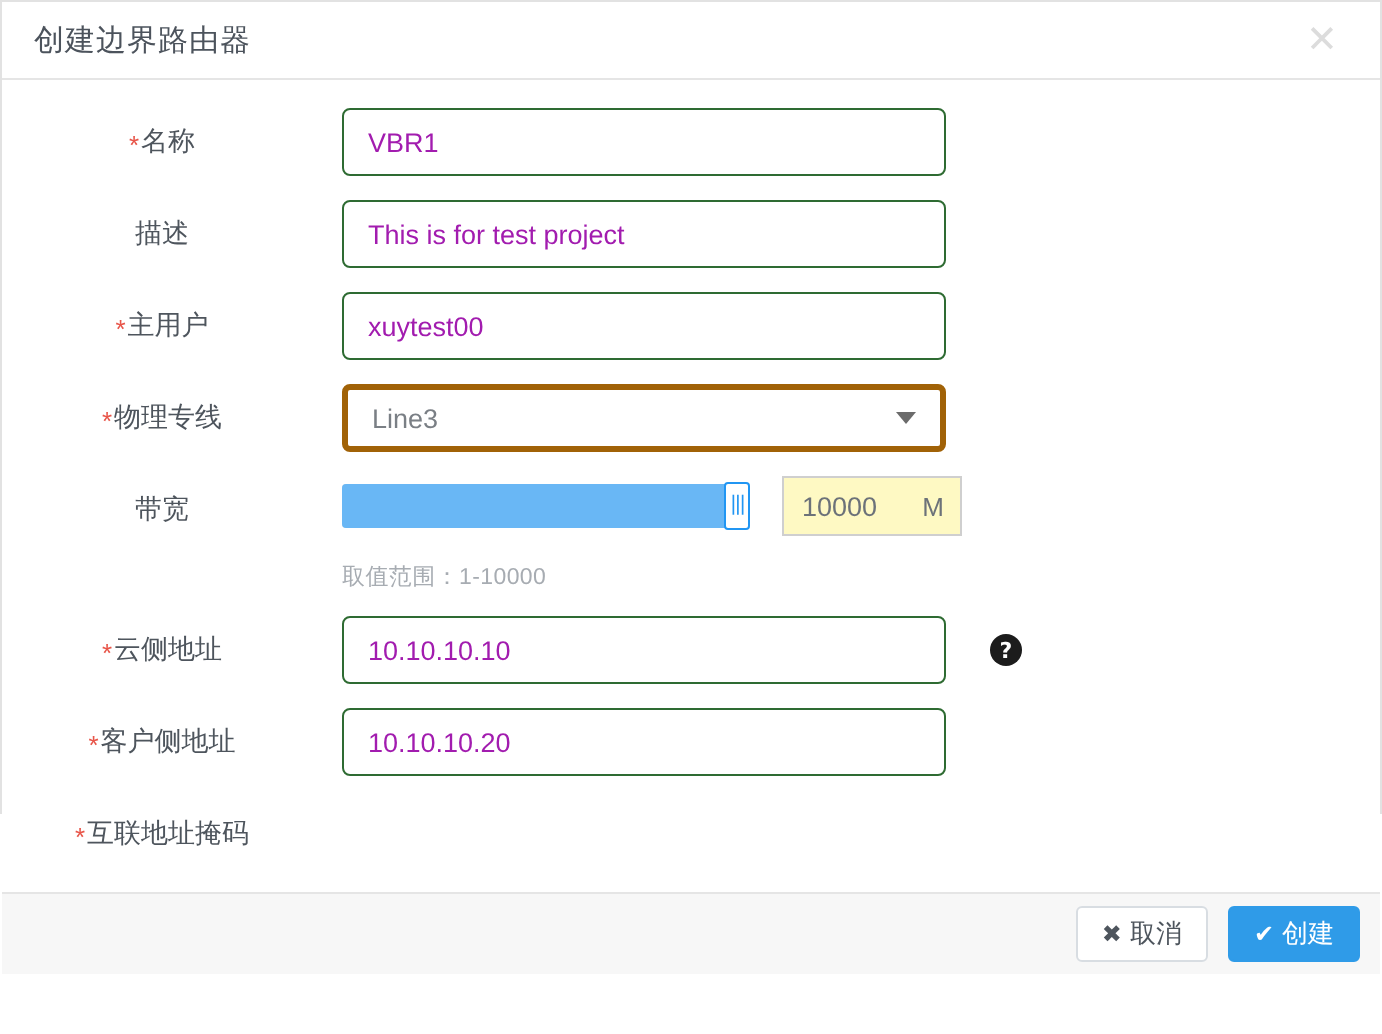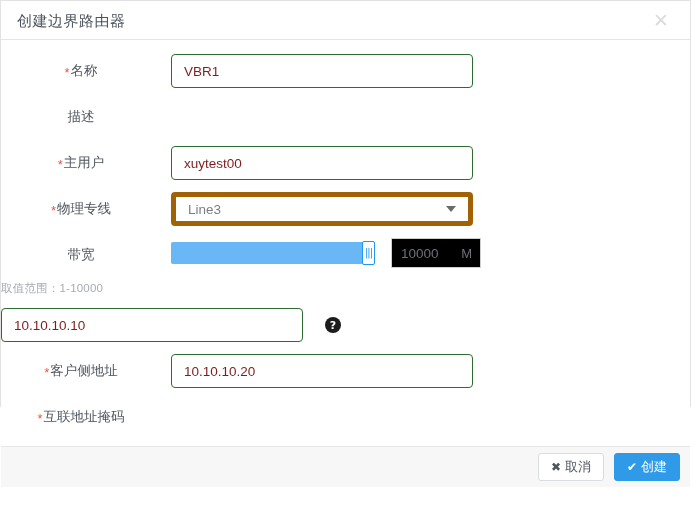--- a/index.html
+++ b/index.html
@@ -96,31 +96,31 @@
     align-items: center;
   }
 
   .txt-input {
     width: 302px;
     height: 34px;
     border: 1px solid #2e6b32;
     border-radius: 4px;
     padding: 0 12px;
     font-size: 13.5px;
-    color: #7f1d1d;
+    color: #a21caf;
     font-family: "Liberation Sans", "DejaVu Sans", sans-serif;
     background: #ffffff;
     outline: none;
   }
   .txt-input::placeholder { color: #7a7f85; }
 
   .select-box {
     width: 302px;
     height: 34px;
-    border: 5px solid #a16207;
+    border: 3px solid #a16207;
     border-radius: 4px;
     background: #ffffff;
     display: flex;
     align-items: center;
     padding: 0 10px 0 12px;
     font-size: 13.5px;
     color: #7a7f85;
     cursor: pointer;
     position: relative;
   }
@@ -176,42 +176,41 @@
     letter-spacing: -1px;
     line-height: 1;
     font-family: "DejaVu Sans", sans-serif;
   }
 
   .num-box {
     width: 90px;
     height: 30px;
     margin-left: 17px;
     border: 1px solid #cfcfcf;
-    background: #000000;
+    background: #fef9c3;
     display: flex;
     align-items: center;
     padding: 0 8px 0 9px;
     font-size: 13.5px;
     color: #6c7279;
   }
   .num-value { flex: 1; }
   .num-unit { color: #6c7279; font-size: 13px; }
 
   .hint {
     font-size: 11.5px;
     color: #a7acb2;
     margin-top: 5px;
     margin-left: 0px;
     letter-spacing: 0.2px;
   }
   .hint-row {
     display: flex;
     margin-top: -8px;
     margin-bottom: 12px;
-    flex-direction: column;
   }
   .hint-spacer { width: 170px; min-width: 170px; }
 
   
   .help-icon {
     width: 16px;
     height: 16px;
     border-radius: 50%;
     background: #1c1c1c;
     color: #ffffff;
@@ -279,20 +278,23 @@
       <div class="form-label">
         <span class="req-star">*</span><span>名称</span>
       </div>
       <div class="form-control-wrap">
         <input class="txt-input" type="text" value="VBR1" style="">
       </div>
     </div>
 
     <div class="form-row">
       <div class="form-label">描述</div>
+      <div class="form-control-wrap">
+        <input class="txt-input" type="text" value="This is for test project" style="">
+      </div>
     </div>
 
     <div class="form-row">
       <div class="form-label">
         <span class="req-star">*</span><span>主用户</span>
       </div>
       <div class="form-control-wrap">
         <input class="txt-input" type="text" value="xuytest00" style="">
       </div>
     </div>
@@ -326,20 +328,23 @@
         </div>
       </div>
     </div>
 
     <div class="hint-row">
       <div class="hint-spacer"></div>
       <div class="hint">取值范围：1-10000</div>
     </div>
 
     <div class="form-row">
+      <div class="form-label">
+        <span class="req-star">*</span><span>云侧地址</span>
+      </div>
       <div class="form-control-wrap">
         <input class="txt-input" type="text" value="10.10.10.10" style="">
         <div class="help-icon">?</div>
       </div>
     </div>
 
     <div class="form-row">
       <div class="form-label">
         <span class="req-star">*</span><span>客户侧地址</span>
       </div>

